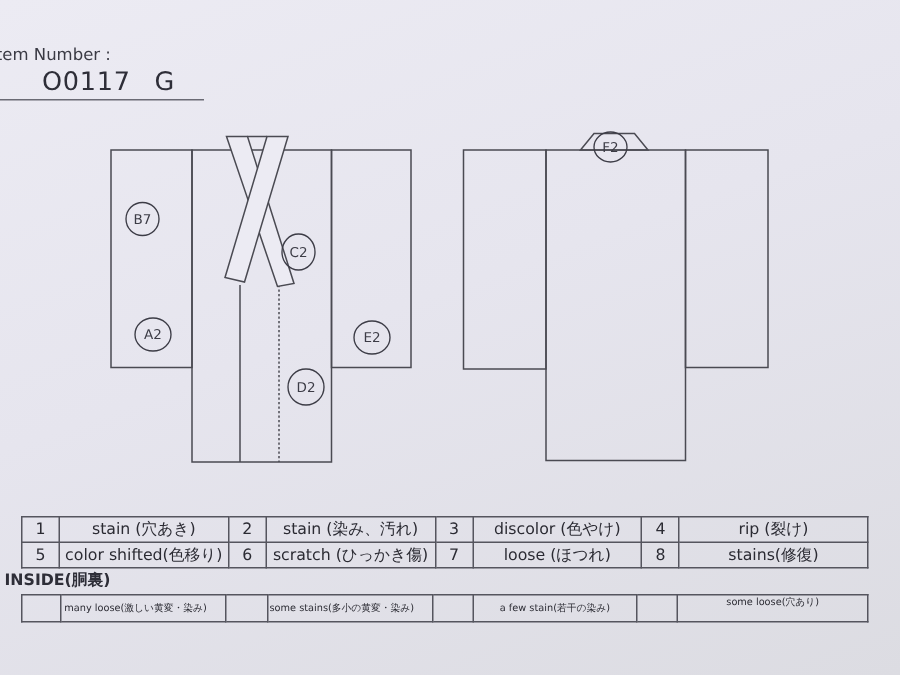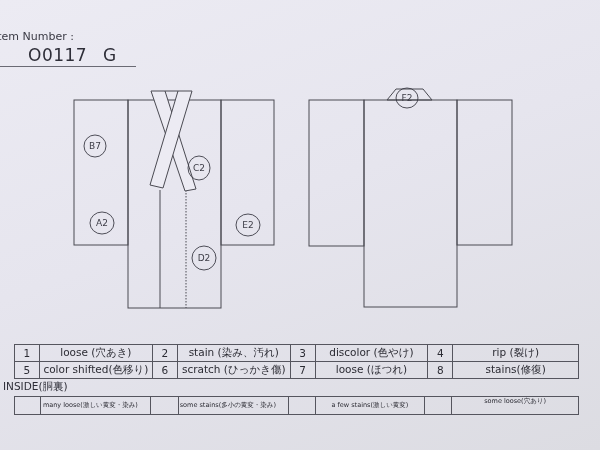--- a/index.html
+++ b/index.html
@@ -10,21 +10,21 @@
     }
     .abs { position: absolute; }
     .item-label { left: -6px; top: 30px; font-size: 11px; color: #3a3a44; }
     .item-number { left: 28px; top: 45px; font-size: 17px; letter-spacing: 0.5px; color: #2e2e38; word-spacing: 10px; }
     .item-underline { left: 0; top: 66px; width: 136px; height: 1px; background: #6a6a74; }
     svg.diagram { left: 0; top: 0; }
     .tbl { border-collapse: collapse; position: absolute; }
     .tbl td { border: 1px solid #55555e; padding: 0; text-align: center; white-space: nowrap; }
     .defects { left: 14px; top: 344px; width: 565px; font-size: 10.5px; }
     .defects td { height: 16px; }
-    .inside-label { left: 3px; top: 380px; font-size: 10.5px; font-weight: normal; color: #2e2e38; }
+    .inside-label { left: 3px; top: 380px; font-size: 10.5px; font-weight: bold; color: #2e2e38; }
     .inside { left: 14px; top: 396px; width: 565px; font-size: 6.5px; }
     .inside td { height: 17px; }
   </style>
 </head>
 <body>
 
 <div class="abs item-label">Item Number :</div>
 <div class="abs item-number">O0117 G</div>
 <div class="abs item-underline"></div>
 
@@ -75,21 +75,21 @@
     <col style="width:25px">
       <col style="width:113px">
     <col style="width:25px">
       <col style="width:113px">
     <col style="width:25px">
       <col style="width:126px">
   </colgroup>
   <tbody>
       <tr>
     <td>1</td>
-    <td>loose (穴あき)</td>
+    <td>stain (穴あき)</td>
     <td>2</td>
     <td>stain (染み、汚れ)</td>
     <td>3</td>
     <td>discolor (色やけ)</td>
     <td>4</td>
     <td>rip (裂け)</td>
   </tr>
   <tr>
     <td>5</td>
     <td>color shifted(色移り)</td>
@@ -116,18 +116,18 @@
     <col style="width:27px">
       <col style="width:127px">
   </colgroup>
   <tbody>
       <tr>
     <td></td>
     <td style="text-align:left;padding-left:2px;">many loose(激しい黄変・染み)</td>
     <td></td>
     <td style="text-align:left;padding-left:1px;">some stains(多小の黄変・染み)</td>
     <td></td>
-    <td>a few stains(激しい黄変)</td>
+    <td>a few stain(若干の染み)</td>
     <td></td>
     <td style="vertical-align:top;">some loose(穴あり)</td>
   </tr>
 </tbody>
   </table>
 
 </body></html>

